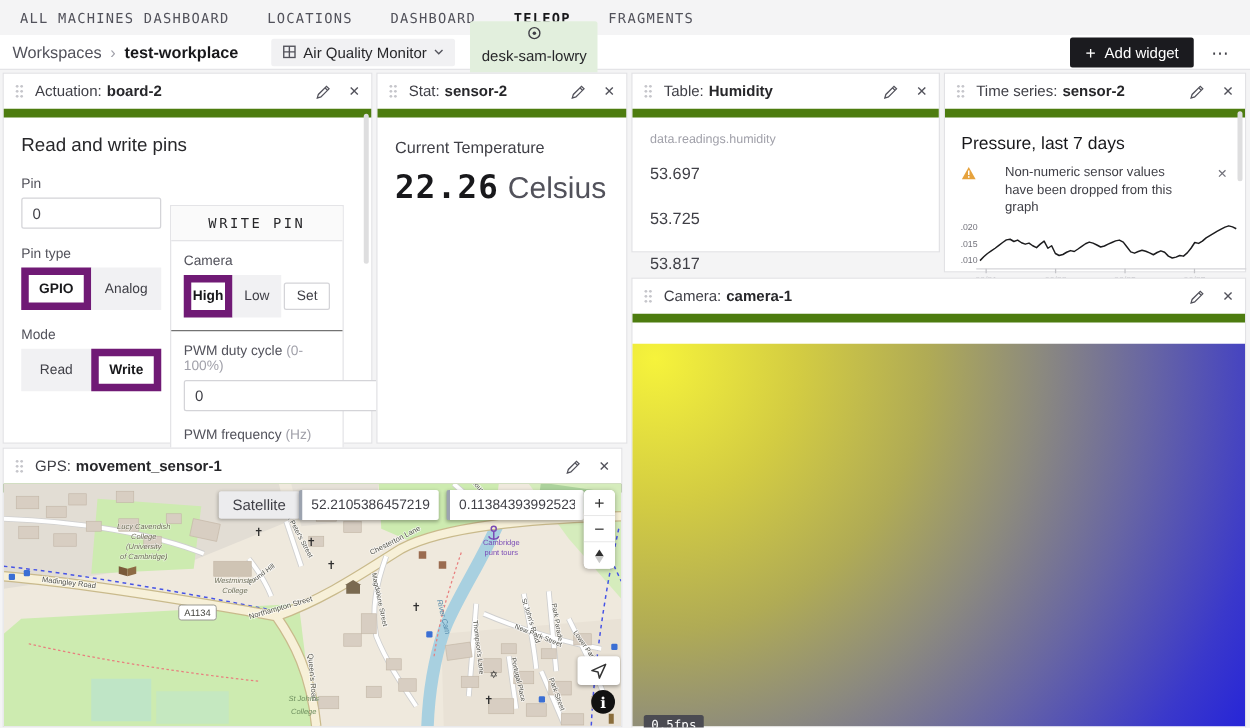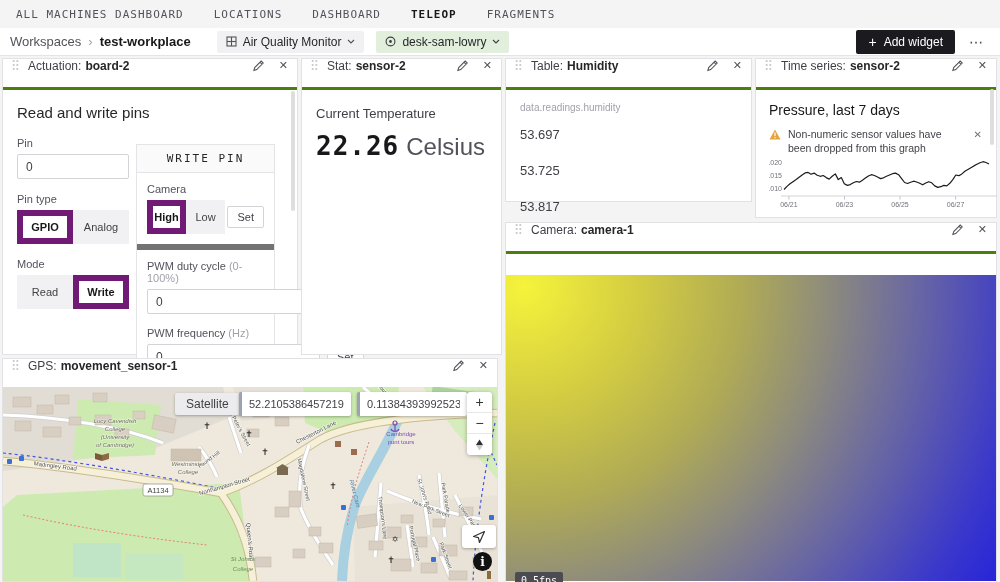--- a/index.html
+++ b/index.html
@@ -12,28 +12,28 @@
   .nav-item.active{color:#18181b;font-weight:bold;}
   
   #toolbar{position:absolute;left:0;top:28px;width:1000px;height:28px;background:#fff;
     border-bottom:1px solid #e4e4e7;display:flex;align-items:center;padding:0 10px;box-sizing:border-box;}
   .crumb{font-size:13px;color:#52525b;}
   .crumb-sep{margin:0 7px;color:#a1a1aa;font-size:13px;}
   .crumb-current{font-size:13px;font-weight:bold;color:#18181b;}
   .dd-btn{display:flex;align-items:center;gap:6px;font-size:12px;color:#27272a;border:none;
     border-radius:2px;padding:4px 9px;cursor:pointer;}
   #location-dd{background:#f1f1f3;margin-left:26px;}
-  #machine-dd{background:#e2efdd;margin-left:12px;}
+  #machine-dd{background:#e2efdd;margin-left:12px;flex-direction:column;}
   .spacer{flex:1;}
   #add-widget{display:flex;align-items:center;gap:7px;background:#1b1b1f;color:#fff;border:none;
     border-radius:2px;font-size:12px;padding:5px 12px;cursor:pointer;}
   #overflow-menu{margin-left:14px;margin-right:6px;color:#3f3f46;font-size:14px;letter-spacing:1px;cursor:pointer;}
   
   .widget{position:absolute;background:#fff;border:1px solid #e2e2e5;box-sizing:border-box;}
-  .whead{height:28px;display:flex;align-items:flex-start;padding:0 9px;border-bottom:3px solid #4d7c0f;}
+  .whead{height:28px;display:flex;align-items:center;padding:0 9px;border-bottom:7px solid #4d7c0f;}
   .drag{margin-right:9px;display:flex;}
   .wtitle{font-size:12px;color:#3f3f46;}
   .wname{font-weight:bold;color:#27272a;margin-left:4px;font-size:12px;}
   .whead .sp{flex:1;}
   .hicon{margin-left:14px;color:#52525b;cursor:pointer;display:flex;align-items:center;font-size:11px;}
   #w-actuation{left:2px;top:58px;width:296px;height:297px;}
   #w-stat{left:301px;top:58px;width:201px;height:297px;}
   #w-table{left:505px;top:58px;width:247px;height:144px;}
   #w-ts{left:755px;top:58px;width:242px;height:160px;}
   #w-camera{left:505px;top:222px;width:492px;height:404px;}
@@ -45,45 +45,45 @@
   .fld-label{font-size:11px;color:#52525b;margin-bottom:5px;}
   .fld-hint{color:#a1a1aa;}
   .txt-input{width:100%;box-sizing:border-box;border:1px solid #d4d4d8;border-radius:2px;
     font-size:12px;color:#3f3f46;padding:4px 8px;height:25px;background:#fff;font-family:"Liberation Sans",sans-serif;}
   .left-col{width:112px;}
   .left-col .group{margin-bottom:14px;}
   .seg{display:flex;}
   .seg button{font-size:11px;padding:5px 0;width:50%;cursor:pointer;border:1px solid transparent;
     background:#f1f1f3;color:#3f3f46;font-family:"Liberation Sans",sans-serif;}
   .seg button.sel{background:#fff;border:6px solid #701a75;font-weight:bold;color:#18181b;}
-  .panel{position:absolute;left:133px;top:54px;width:137px;border:1px solid #e4e4e7;background:#fff;}
+  .panel{position:absolute;left:133px;top:70px;width:137px;border:1px solid #e4e4e7;background:#fff;}
   .panel-head{text-align:center;font-family:"DejaVu Sans Mono","Liberation Mono",monospace;
     font-size:11px;letter-spacing:2px;color:#27272a;padding:7px 0;background:#fafafa;border-bottom:1px solid #e4e4e7;}
   .panel-sec{padding:10px;}
-  .panel-sec + .panel-sec{border-top:6px solid #737373;}
+  .panel-sec + .panel-sec{border-top:1px solid #737373;}
   .state-row{display:flex;align-items:center;}
   .state-row .seg{width:78px;}
   .set-btn{margin-left:auto;font-size:11px;background:#fff;border:1px solid #d4d4d8;border-radius:2px;
     padding:4px 9px;color:#3f3f46;cursor:pointer;font-family:"Liberation Sans",sans-serif;}
   .pwm-row{display:flex;gap:7px;align-items:center;}
   .pwm-row .txt-input{flex:1;width:auto;}
   
   .stat-body{padding:16px 14px;}
   .stat-label{font-size:13px;color:#3f3f46;margin-bottom:10px;}
   .stat-value{font-family:"DejaVu Sans Mono","Liberation Mono",monospace;font-weight:bold;
     font-size:26px;color:#18181b;letter-spacing:1px;}
   .stat-unit{font-size:24px;color:#52525b;margin-left:7px;font-family:"Liberation Sans",sans-serif;font-weight:normal;}
   
   .table-body{padding:12px 14px;}
   .tbl-col{font-size:10px;color:#a1a1aa;margin-bottom:4px;}
   .tbl-row{font-size:13px;color:#3f3f46;padding:7px 0;margin-top:7px;}
   
   .ts-body{padding:12px 8px 6px 13px;}
   .ts-heading{font-size:14px;color:#18181b;margin-bottom:9px;}
-  .warn{display:flex;gap:7px;align-items:flex-start;}
+  .warn{display:flex;gap:23px;align-items:flex-start;}
   .warn-text{font-size:10.5px;color:#3f3f46;line-height:1.35;width:168px;}
   .warn-close{margin-left:auto;color:#71717a;font-size:10px;cursor:pointer;padding:2px 6px;}
   .tick-label{font-size:7px;fill:#71717a;font-family:"Liberation Sans",sans-serif;}
   
   .cam-img{position:absolute;left:0;top:52px;width:100%;height:306px;
     background:radial-gradient(circle 640px at 18px 12px,#f6f33b 0%,#d3cc42 18%,#b0ab55 34%,#8c8a7e 48%,#6765a4 62%,#3a38cb 78%,#1716e2 94%);}
   .fps-badge{position:absolute;left:9px;bottom:36px;background:#4b4b52;color:#fff;
     font-family:"DejaVu Sans Mono","Liberation Mono",monospace;font-size:10px;padding:3px 6px;border-radius:2px;}
   
   .map-wrap{position:absolute;left:0;top:28px;width:494px;height:194px;overflow:hidden;}

